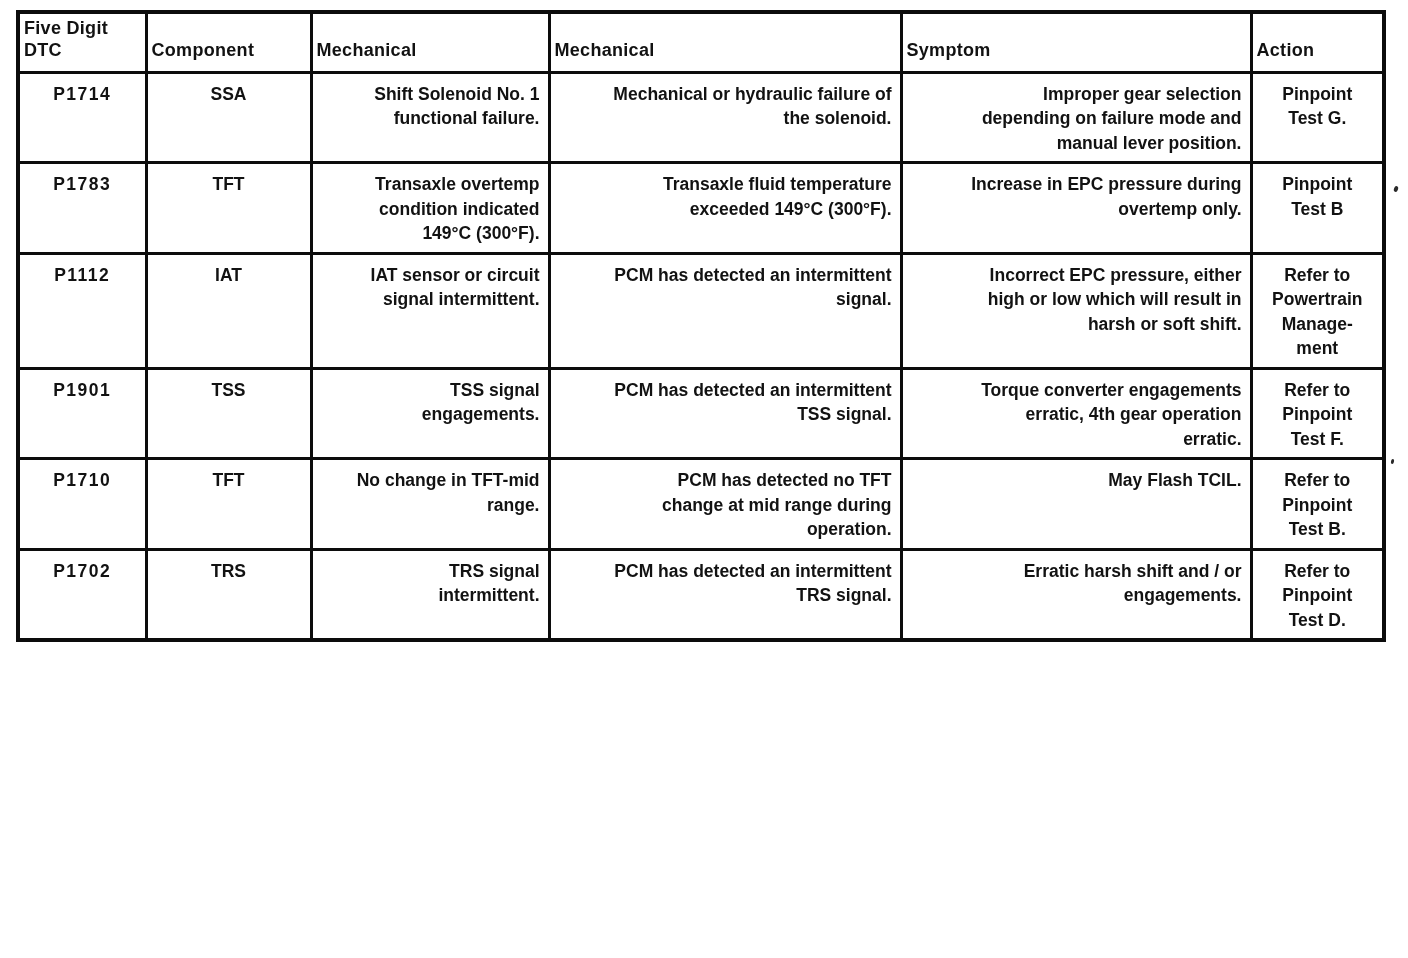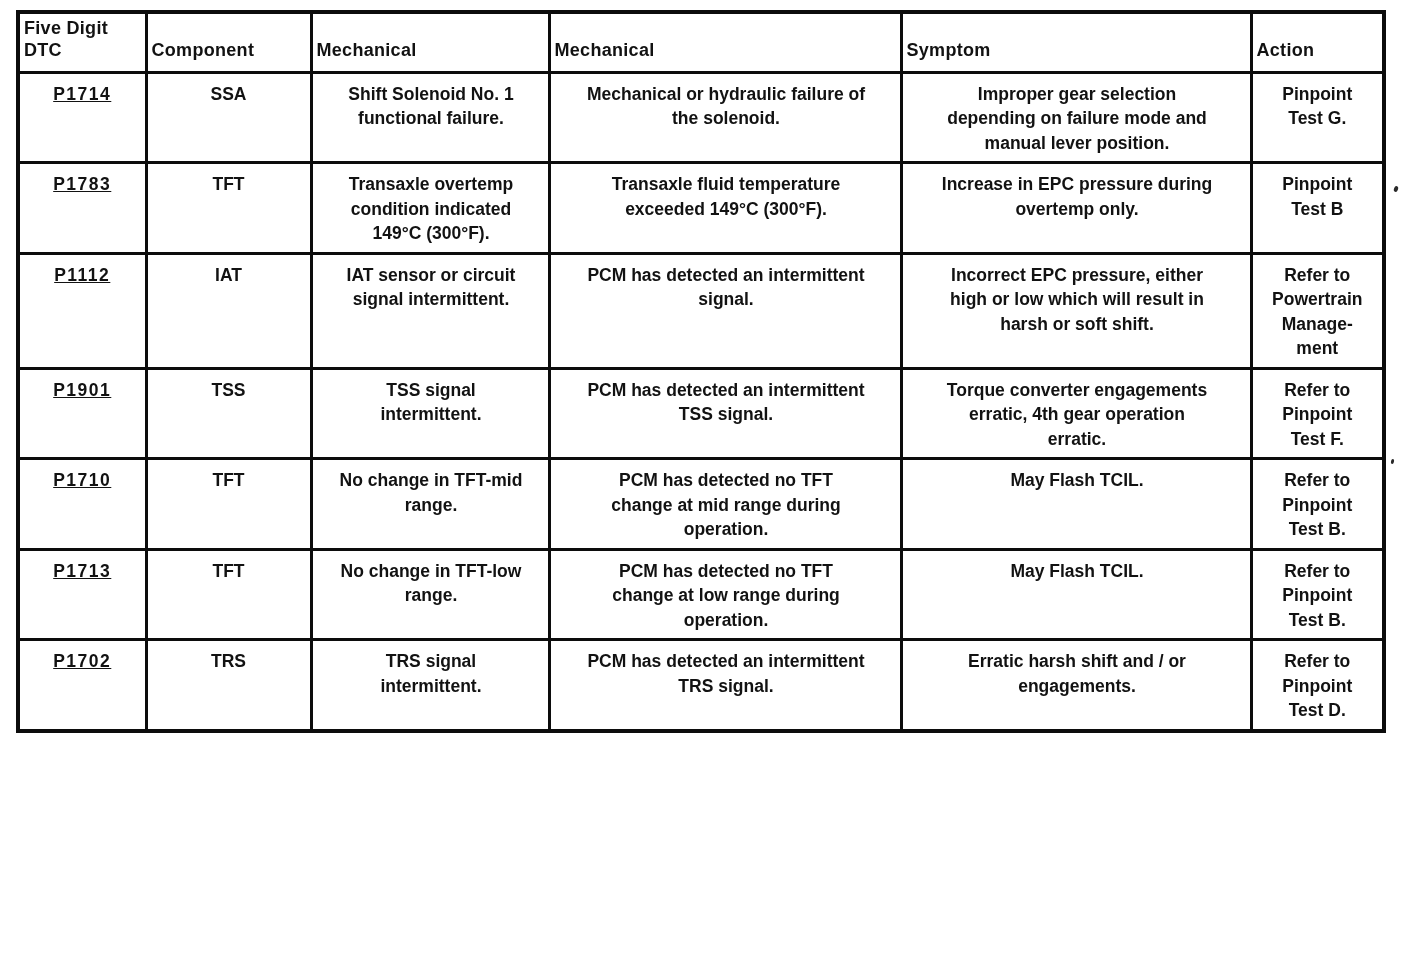--- a/index.html
+++ b/index.html
@@ -26,22 +26,22 @@
     text-align:left; vertical-align:bottom;
     padding:4px 4px 9px 4px;
     letter-spacing:0.3px;
   }
   .dtc td {
     font-size:17.5px; line-height:1.4;
     vertical-align:top;
     padding:8px 8px 6px 10px;
   }
   .dtc td.c { text-align:center; padding-left:4px; padding-right:4px; }
-  .dtc td.code { letter-spacing:1.5px;text-decoration:underline; }
-  .dtc td.l { text-align:center; }
+  .dtc td.code { letter-spacing:1.5px; }
+  .dtc td.l { text-align:right; }
   
   .speck { position:absolute; background:#2a2a2a; border-radius:50%; }
   .speck-1 { left:1394px; top:186px; width:4px; height:6px; transform:rotate(20deg); }
   .speck-2 { left:1391px; top:459px; width:3px; height:5px; transform:rotate(15deg); }
 </style>
 </head>
 <body>
 
 <div class="scan-page">
 
@@ -104,50 +104,37 @@
 harsh or soft shift.</td>
         <td class="c">Refer to
 Powertrain
 Manage-
 ment</td>
       </tr>
       <tr style="height:84px">
         <td class="c code">P1901</td>
         <td class="c">TSS</td>
         <td class="l">TSS signal
-intermittent.</td>
+engagements.</td>
         <td class="l">PCM has detected an intermittent
 TSS signal.</td>
         <td class="l">Torque converter engagements
 erratic, 4th gear operation
 erratic.</td>
         <td class="c">Refer to
 Pinpoint
 Test F.</td>
       </tr>
       <tr style="height:85px">
         <td class="c code">P1710</td>
         <td class="c">TFT</td>
         <td class="l">No change in TFT-mid
 range.</td>
         <td class="l">PCM has detected no TFT
 change at mid range during
-operation.</td>
-        <td class="l">May Flash TCIL.</td>
-        <td class="c">Refer to
-Pinpoint
-Test B.</td>
-      </tr>
-      <tr style="height:85px">
-        <td class="c code">P1713</td>
-        <td class="c">TFT</td>
-        <td class="l">No change in TFT-low
-range.</td>
-        <td class="l">PCM has detected no TFT
-change at low range during
 operation.</td>
         <td class="l">May Flash TCIL.</td>
         <td class="c">Refer to
 Pinpoint
 Test B.</td>
       </tr>
       <tr style="height:85px">
         <td class="c code">P1702</td>
         <td class="c">TRS</td>
         <td class="l">TRS signal

